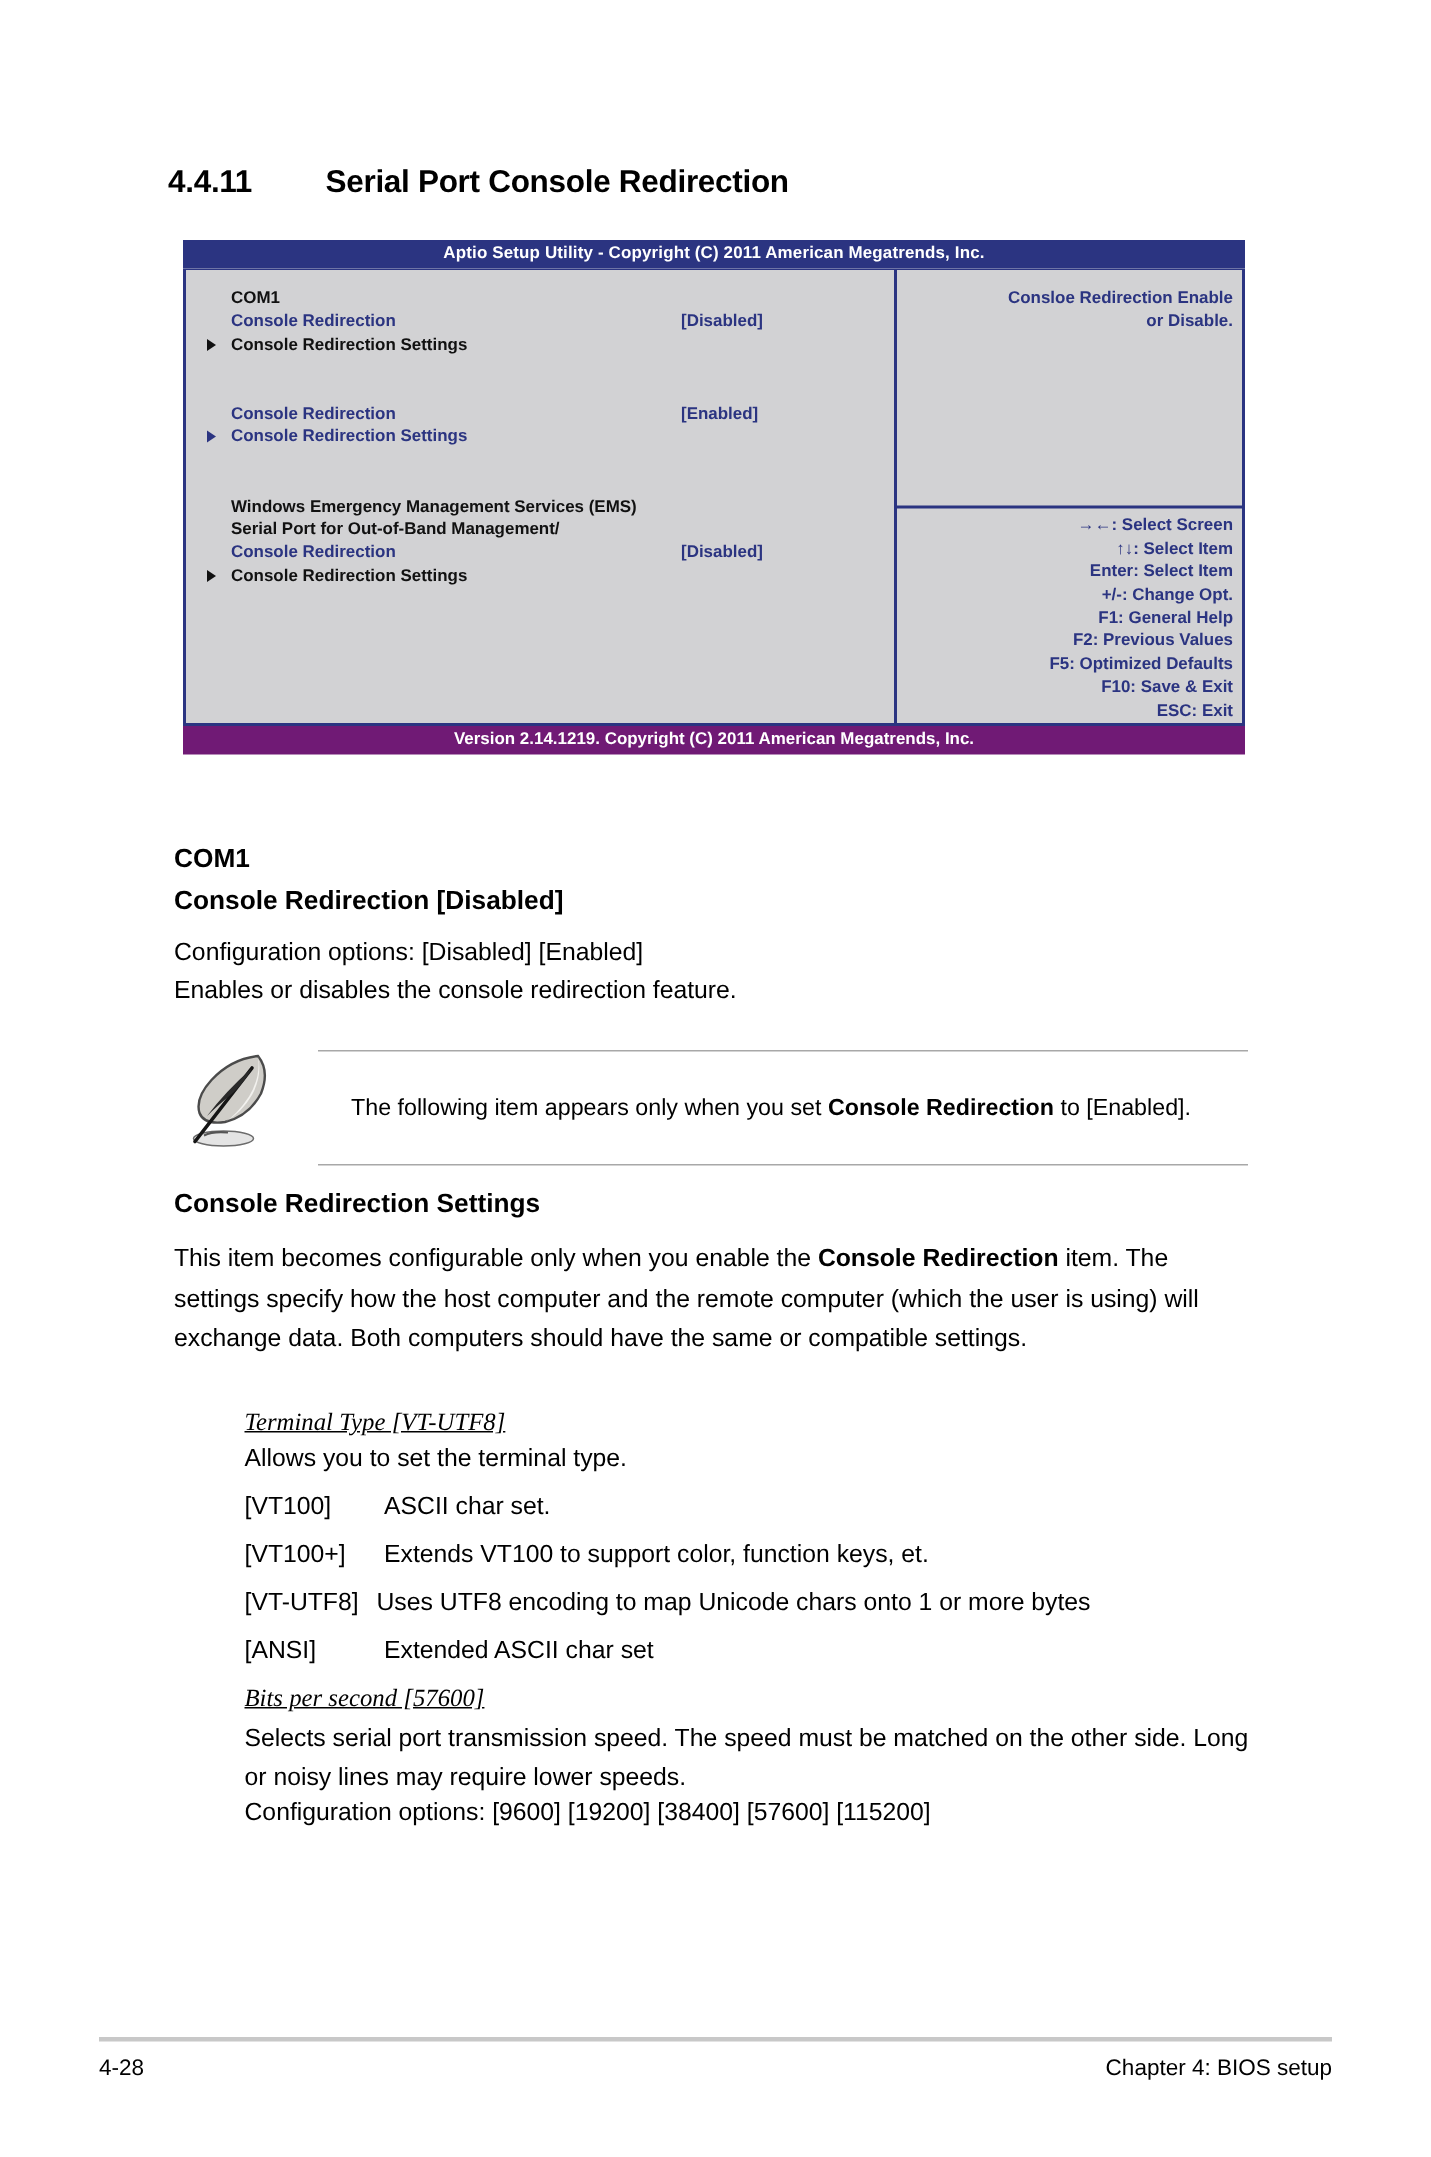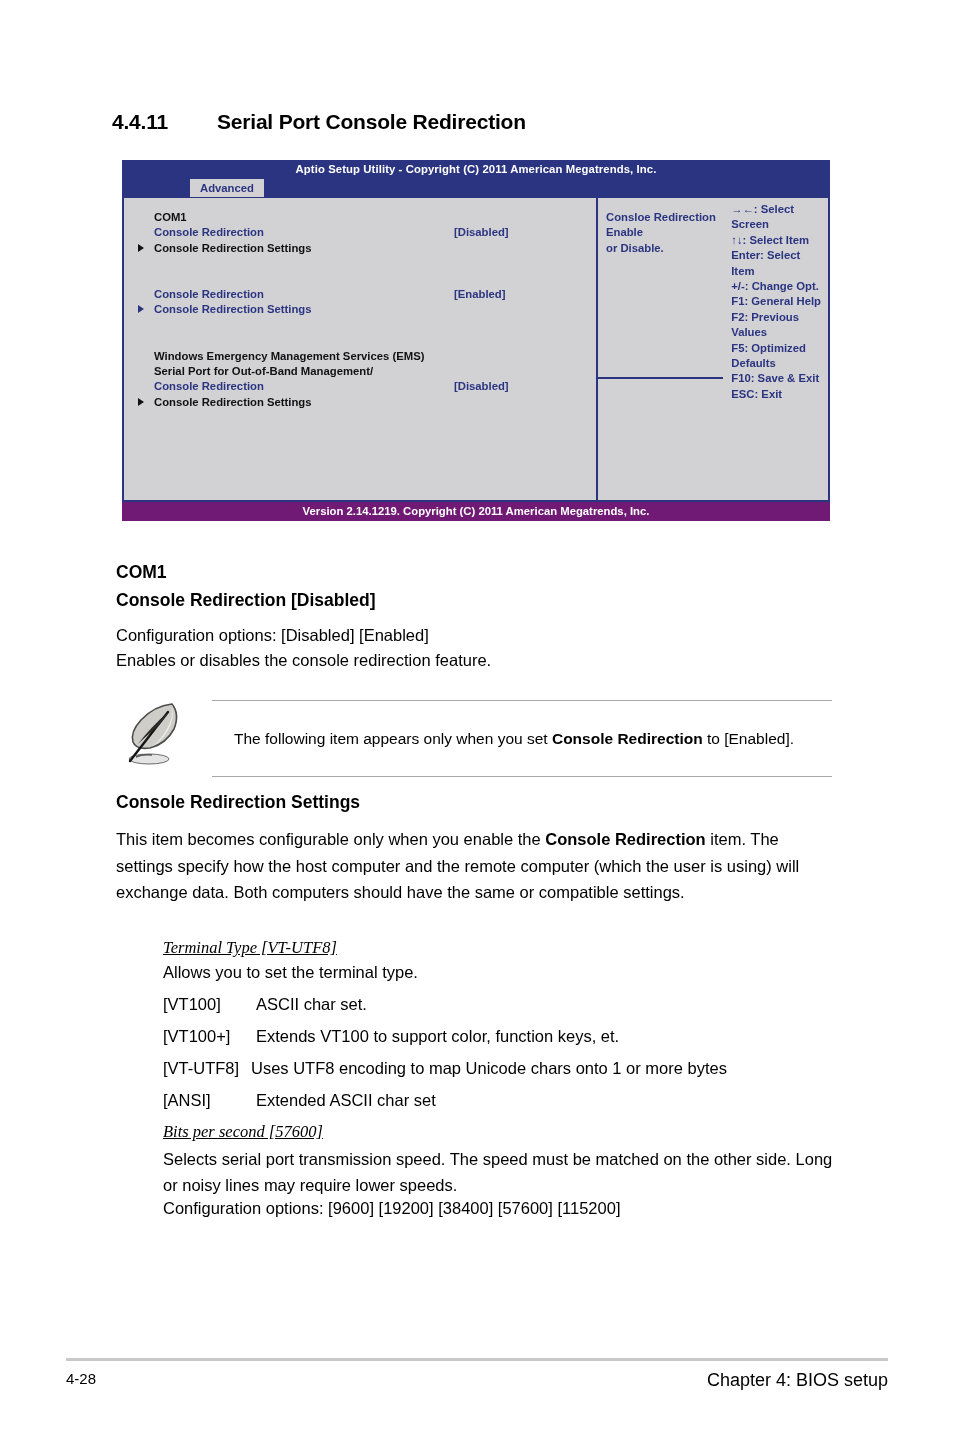--- a/index.html
+++ b/index.html
@@ -79,21 +79,22 @@
   }
   .bios-divider {
     width: 2px;
     background: #2b3481;
     flex: 0 0 2px;
   }
   .bios-right {
     flex: 1;
     box-sizing: border-box;
     display: flex;
-    flex-direction: row;
+    flex-direction: column;
+    text-align: right;
   }
   .bios-help {
     padding: 12px 6px 0 8px;
     height: 181px;
     box-sizing: border-box;
     border-bottom: 2px solid #2b3481;
     color: #2b3481;
   }
   .bios-keys {
     padding: 4px 6px 0 8px;
@@ -204,38 +205,35 @@
   .footer-left {
     position: absolute;
     left: 66px;
     top: 1370px;
     font-size: 15px;
   }
   .footer-right {
     position: absolute;
     right: 66px;
     top: 1370px;
-    font-size: 18px;
+    font-size: 15px;
     white-space: nowrap;
   }
 </style>
 </head>
 <body>
 
 <div class="page-heading">
   <span class="num">4.4.11</span><span>Serial Port Console Redirection</span>
 </div>
 
 <div class="bios">
 
   <div class="bios-titlebar">Aptio Setup Utility - Copyright (C) 2011 American Megatrends, Inc.</div>
 
-  <div class="bios-tabbar">
-    <span class="bios-tab">Advanced</span>
-  </div>
 
   <div class="bios-body">
 
     <div class="bios-left">
 
       <div class="row black">
         <span>COM1</span>
       </div>
       <div class="row blue">
         <span>Console Redirection</span>

